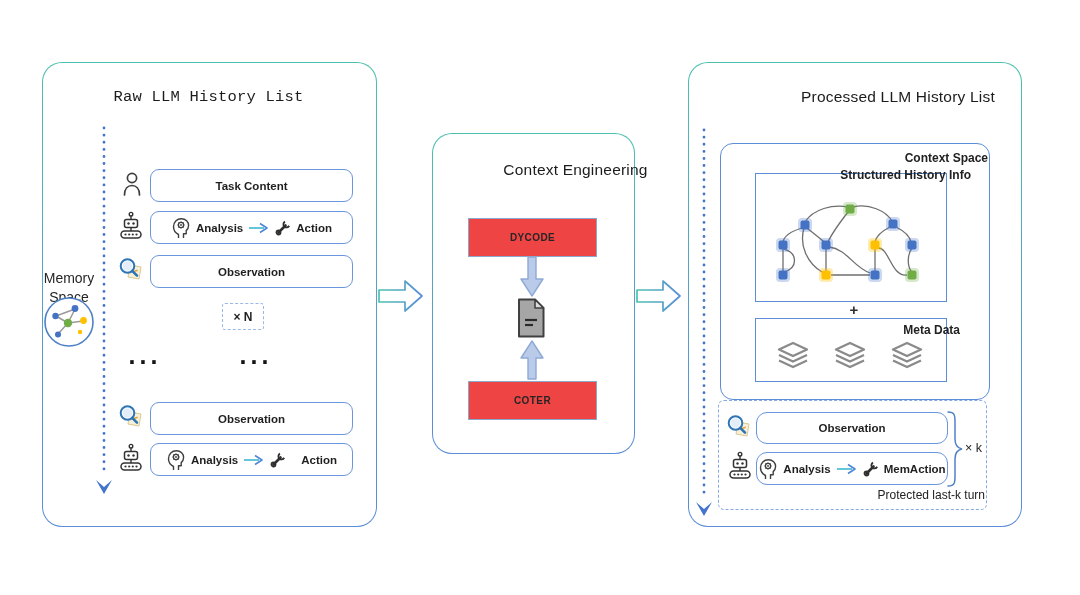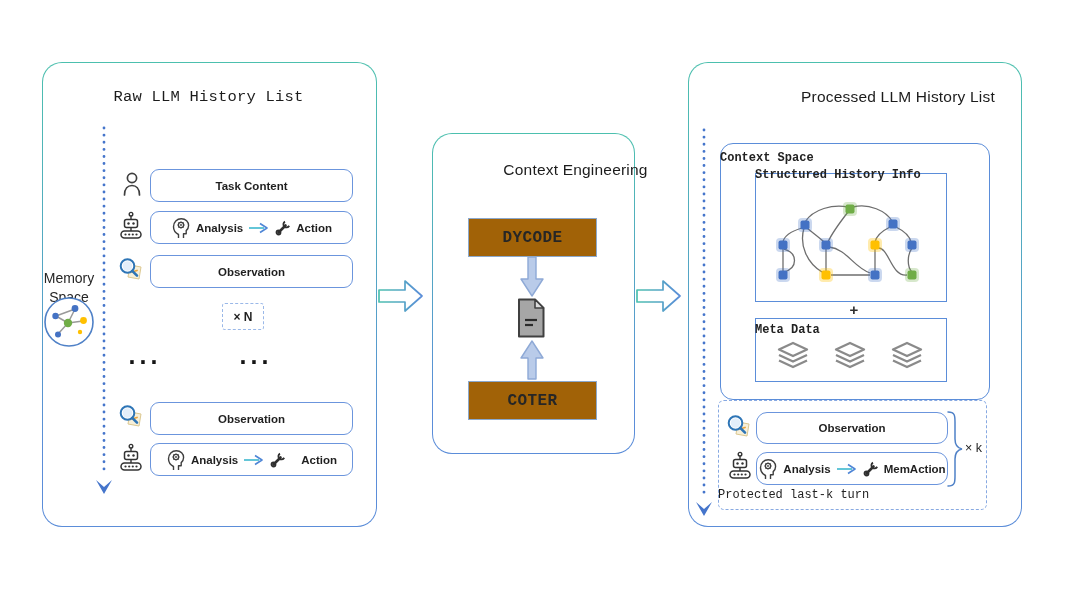--- a/index.html
+++ b/index.html
@@ -20,32 +20,32 @@
   }
   
   .rowbox{
     position:absolute;background:#fff;border:1.3px solid #6b95dd;border-radius:9px;
     display:flex;align-items:center;justify-content:center;gap:5px;
     font-size:11.5px;font-weight:600;color:#1f1f1f;
   }
   .rowbox.r11{border-radius:11px;}
   .rowbox .gap-wide{margin-left:10px;}
   .fillbox{
-    position:absolute;background:#a16207;border:1.3px solid #8ba8cc;
+    position:absolute;background:#ef4444;border:1.3px solid #8ba8cc;
     display:flex;align-items:center;justify-content:center;
-    font-size:16px;font-weight:600;color:#262626;letter-spacing:.4px;font-family:Liberation Mono, monospace;
+    font-size:10px;font-weight:600;color:#262626;letter-spacing:.4px;
   }
   .dashedbadge{
     position:absolute;border:1.3px dashed #9ab8e8;border-radius:3px;background:#fff;
     display:flex;align-items:center;justify-content:center;font-size:12px;font-weight:600;color:#1f1f1f;
   }
   .dots{position:absolute;font-size:25px;font-weight:900;letter-spacing:4px;color:#141414;line-height:10px;}
   .bluebox{position:absolute;background:#fff;border:1.4px solid #5b8dd9;}
   .bluebox.round{border-radius:13px;}
-  .inner-label{position:absolute;text-align:left;font-size:12px;font-weight:600;color:#222;font-family:Liberation Mono, monospace;}
+  .inner-label{position:absolute;text-align:right;font-size:12px;font-weight:600;color:#222;}
   .dashed-region{position:absolute;border:1.4px dashed #87a9e2;border-radius:6px;background:#fff;}
   .memlabel{position:absolute;text-align:center;font-size:14px;font-weight:500;color:#262626;line-height:1.35;}
   .plus{position:absolute;text-align:center;font-size:15px;font-weight:700;color:#2f2f2f;}
   .smalltext{position:absolute;font-size:12.5px;font-weight:500;color:#1f1f1f;}
   svg{display:block;}
 </style>
 </head>
 <body>
 
 <div class="canvas">
@@ -294,21 +294,21 @@
       <rect x="113" y="71" width="14" height="14" rx="4" fill="#4472c4" opacity="0.28"></rect>
         <rect x="115.5" y="73.5" width="9" height="9" rx="2" fill="#4472c4"></rect>
       <rect x="150" y="71" width="14" height="14" rx="4" fill="#70ad47" opacity="0.28"></rect>
         <rect x="152.5" y="73.5" width="9" height="9" rx="2" fill="#70ad47"></rect>
     </g>
   </svg>
 
   <div class="plus" style="left:720px;top:301px;width:268px;">+</div>
 
   <div class="bluebox" style="left:755px;top:318px;width:190px;height:62px;"></div>
-  <div class="inner-label" style="left:755px;top:323px;width:190px;">Meta Data</div>
+  <div class="inner-label" style="left:755px;top:323px;width:190px;padding-left:15px;">Meta Data</div>
   <svg class="abs" style="left:776px;top:341px;" width="34" height="30" viewBox="0 0 34 30">
     <polygon points="17,2 31,8.5 17,15 3,8.5" fill="none" stroke="#8a8a8a" stroke-width="2.3" stroke-linejoin="round"></polygon>
     <polyline points="3,14 17,20.5 31,14" fill="none" stroke="#8a8a8a" stroke-width="2.3" stroke-linejoin="round"></polyline>
     <polyline points="3,19.5 17,26 31,19.5" fill="none" stroke="#8a8a8a" stroke-width="2.3" stroke-linejoin="round"></polyline>
   </svg>
   <svg class="abs" style="left:833px;top:341px;" width="34" height="30" viewBox="0 0 34 30">
     <polygon points="17,2 31,8.5 17,15 3,8.5" fill="none" stroke="#8a8a8a" stroke-width="2.3" stroke-linejoin="round"></polygon>
     <polyline points="3,14 17,20.5 31,14" fill="none" stroke="#8a8a8a" stroke-width="2.3" stroke-linejoin="round"></polyline>
     <polyline points="3,19.5 17,26 31,19.5" fill="none" stroke="#8a8a8a" stroke-width="2.3" stroke-linejoin="round"></polyline>
   </svg>

